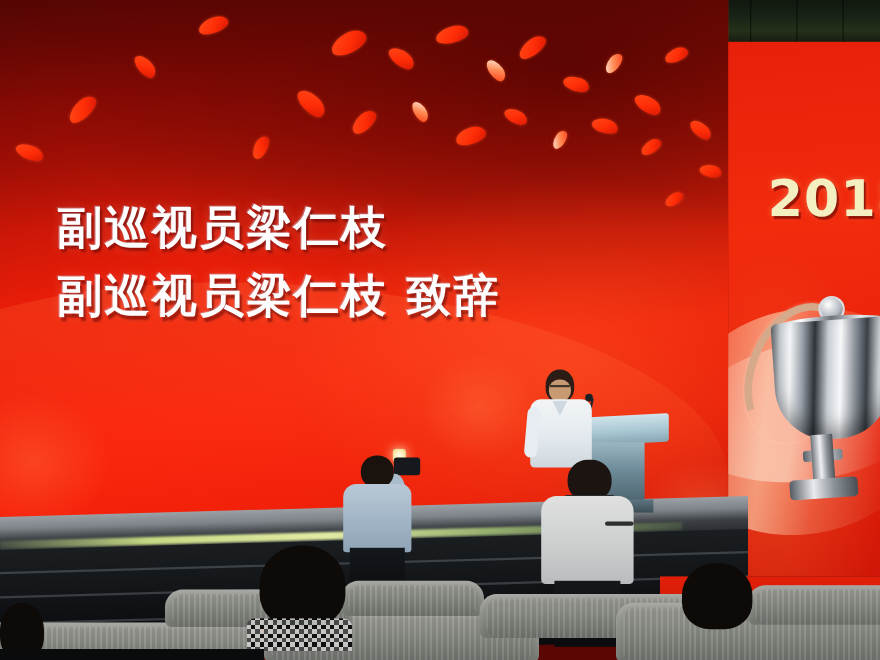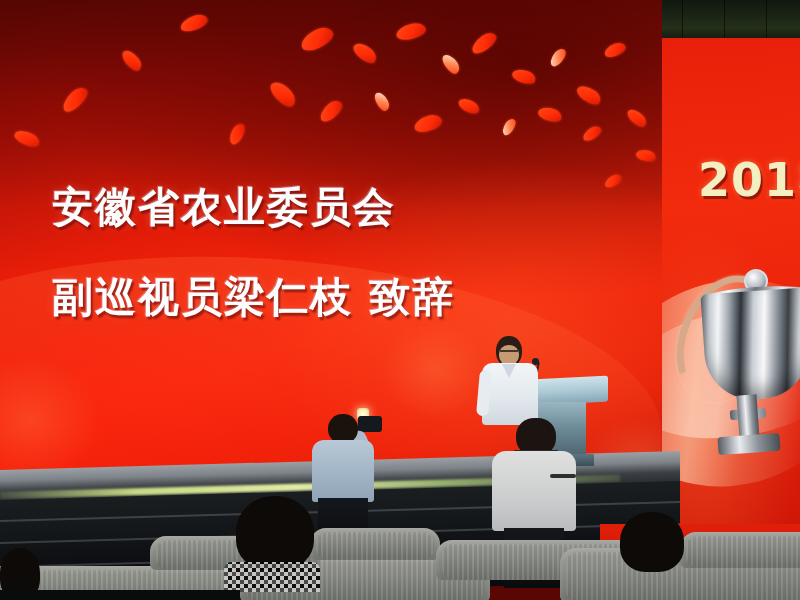--- a/index.html
+++ b/index.html
@@ -71,21 +71,21 @@
     font-weight:700;
     line-height:1.52;
     letter-spacing:2px;
     text-shadow:
       2px 3px 2px rgba(90,0,0,.55),
       0 0 10px rgba(255,170,150,.30),
       -1px -1px 0 rgba(190,215,255,.35);
     white-space:nowrap;
   }
   .ledtext .l1{font-size:41px;display:block;}
-  .ledtext .l2{font-size:41px;display:block;margin-top:28px;}
+  .ledtext .l2{font-size:41px;display:block;margin-top:0;}
 
   
   .sidepanel{
     position:absolute;left:662px;top:38px;width:138px;height:486px;
     background:
       radial-gradient(120% 70% at 30% 80%, rgba(255,120,60,.35) 0%, rgba(255,90,40,0) 60%),
       linear-gradient(175deg,#e8200a 0%, #f22b0d 35%, #e8200a 70%, #cf1707 100%);
     overflow:hidden;
   }
   .sidepanel .sideSwoosh{
@@ -358,21 +358,21 @@
     <div class="petal" style="left:626px;top:112px;width:22px;height:12px;transform:rotate(44deg)"></div>
     <div class="petal" style="left:180px;top:16px;width:28px;height:14px;transform:rotate(-18deg)"></div>
     <div class="petal" style="left:120px;top:54px;width:24px;height:13px;transform:rotate(52deg)"></div>
     <div class="petal" style="left:60px;top:92px;width:30px;height:15px;transform:rotate(-42deg)"></div>
     <div class="petal" style="left:14px;top:132px;width:26px;height:13px;transform:rotate(25deg)"></div>
     <div class="petal" style="left:226px;top:128px;width:22px;height:12px;transform:rotate(-60deg)"></div>
     <div class="petal" style="left:636px;top:150px;width:20px;height:11px;transform:rotate(15deg)"></div>
     <div class="petal" style="left:604px;top:176px;width:18px;height:10px;transform:rotate(-28deg)"></div>
 
     <div class="ledtext">
-      <span class="l1">安徽省农业委员会</span>
+      <span class="l1">副巡视员梁仁枝</span>
       <span class="l2">副巡视员梁仁枝  致辞</span>
     </div>
   </div>
 
   <div class="sidepanel">
     <div class="sideSwoosh"></div>
     <div class="sideSwoosh2"></div>
     <div class="year">2018</div>
 
     <div class="trophy">

